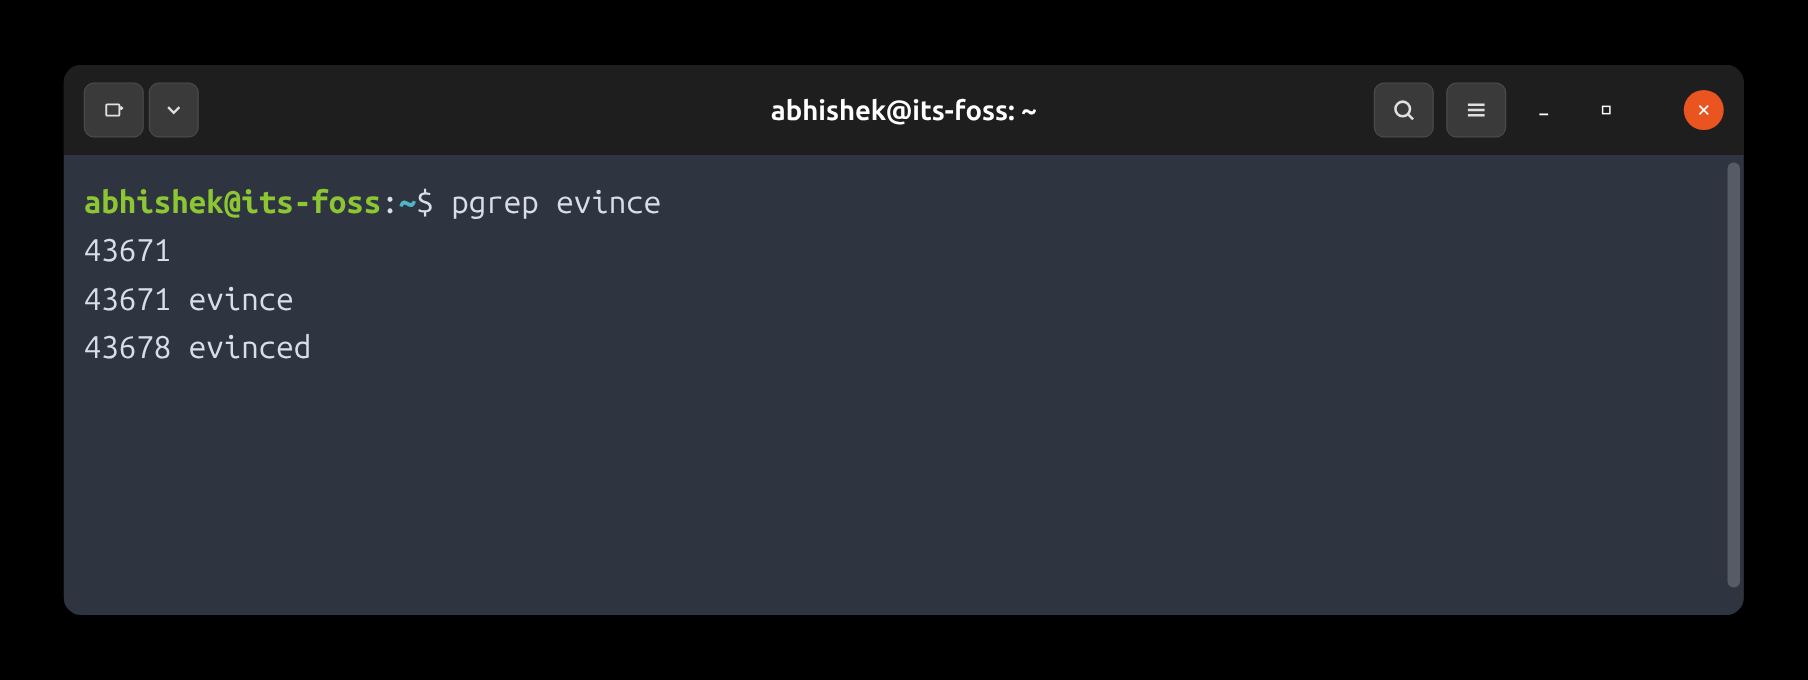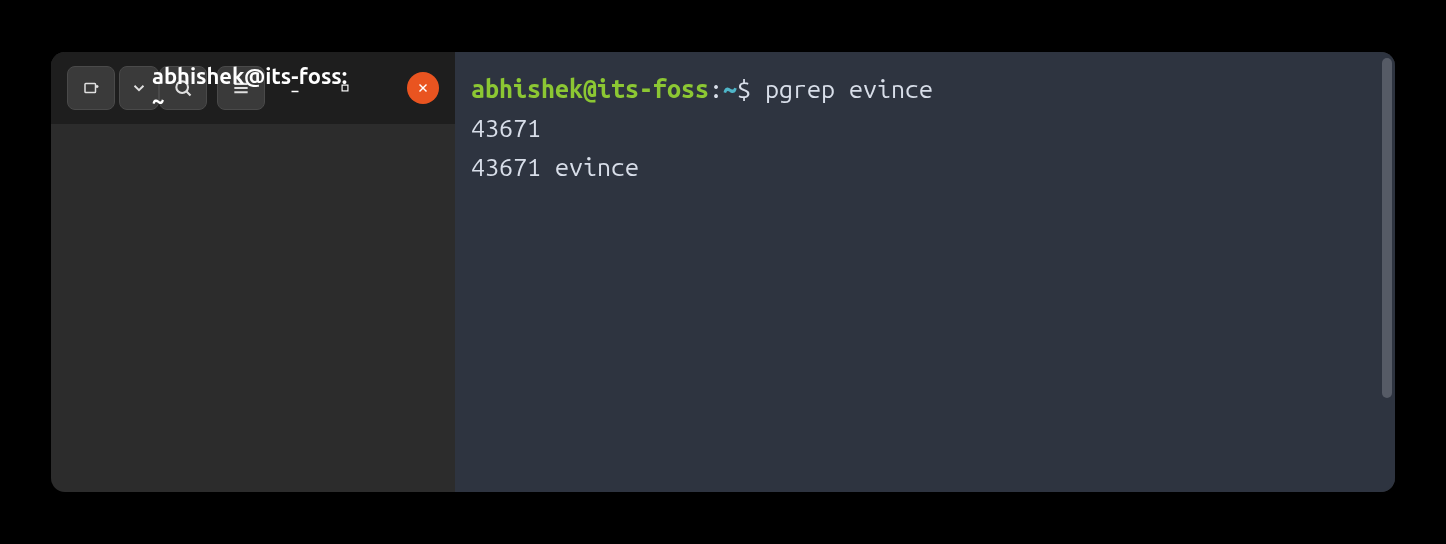--- a/index.html
+++ b/index.html
@@ -16,21 +16,21 @@
       justify-content: center;
       font-family: "Ubuntu Mono", "DejaVu Sans Mono", monospace;
     }
     .terminal-window {
       width: 1344px;
       height: 440px;
       background: #2c2c2c;
       border-radius: 14px;
       overflow: hidden;
       display: flex;
-      flex-direction: row;
+      flex-direction: column;
       box-shadow: 0 0 0 1px rgba(0,0,0,0.5);
     }
     .titlebar {
       height: 72px;
       background: #1e1e1e;
       display: flex;
       align-items: center;
       padding: 0 16px;
       position: relative;
     }
@@ -198,16 +198,17 @@
         </svg>
       </div>
     </div>
   </div>
 
   <div class="terminal-body">
     <div id="lines-container">
         <div class="terminal-line"><span class="prompt-user">abhishek@its-foss</span><span class="prompt-colon">:</span><span class="prompt-path">~</span><span class="prompt-dollar">$ </span><span class="cmd">pgrep evince</span></div>
         <div class="terminal-line">43671</div>
         <div class="terminal-line">43671 evince</div>
+        <div class="terminal-line">43678 evinced</div>
       </div>
     <div class="scrollbar"></div>
   </div>
 </div>
 
 </body></html>

